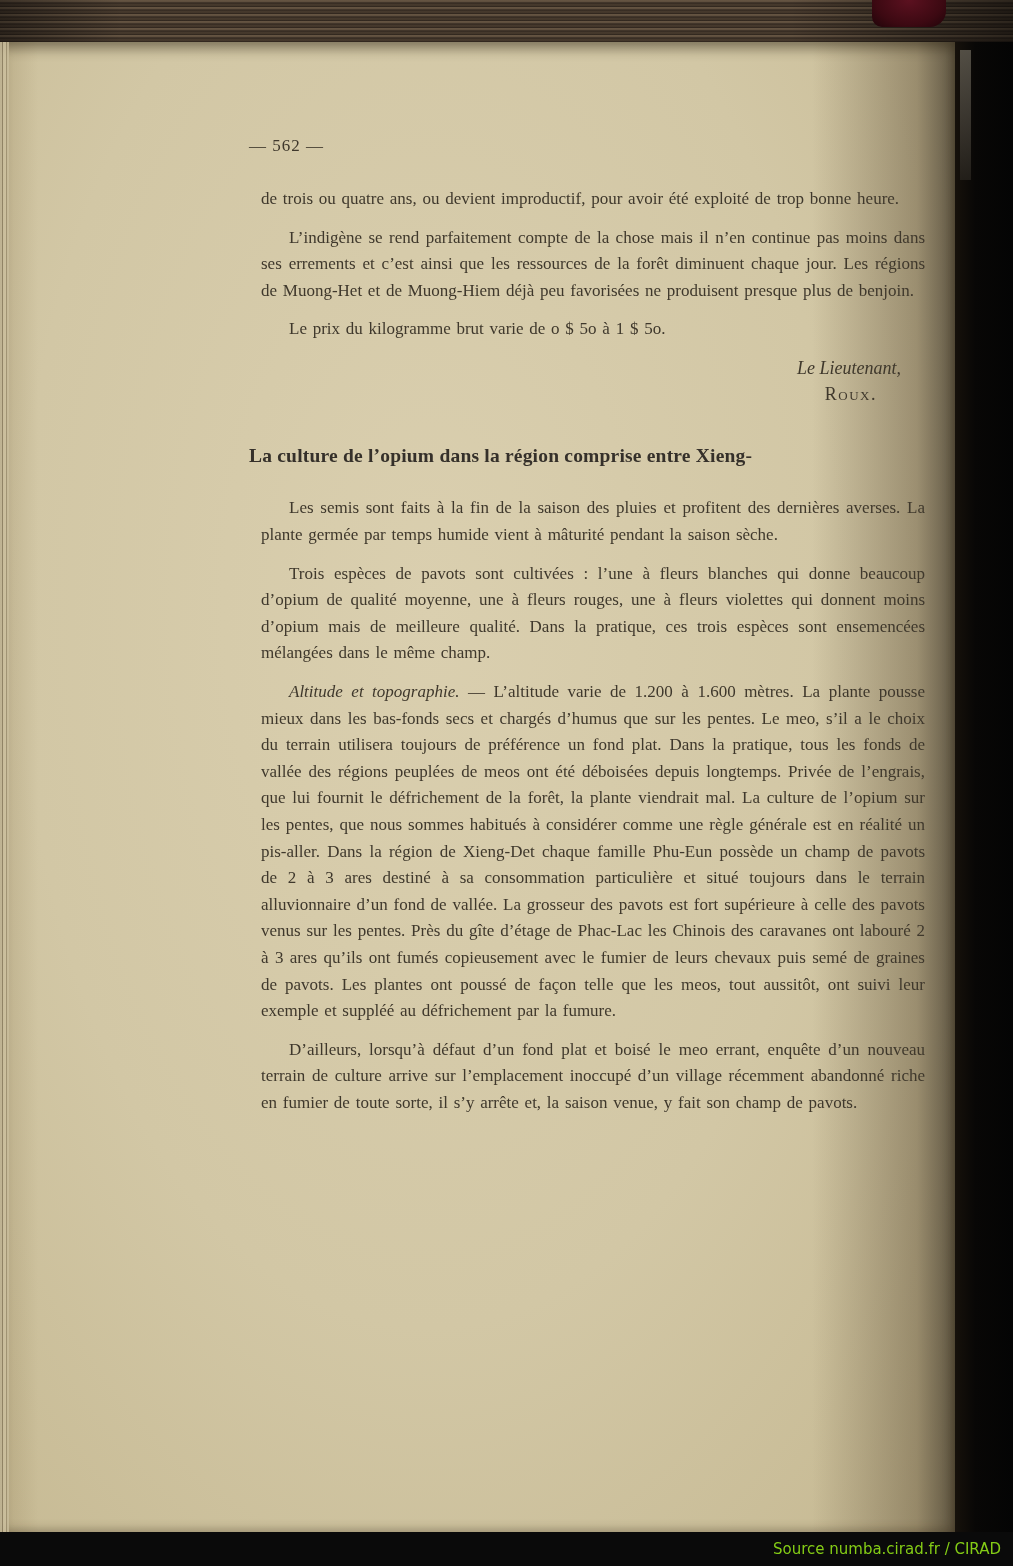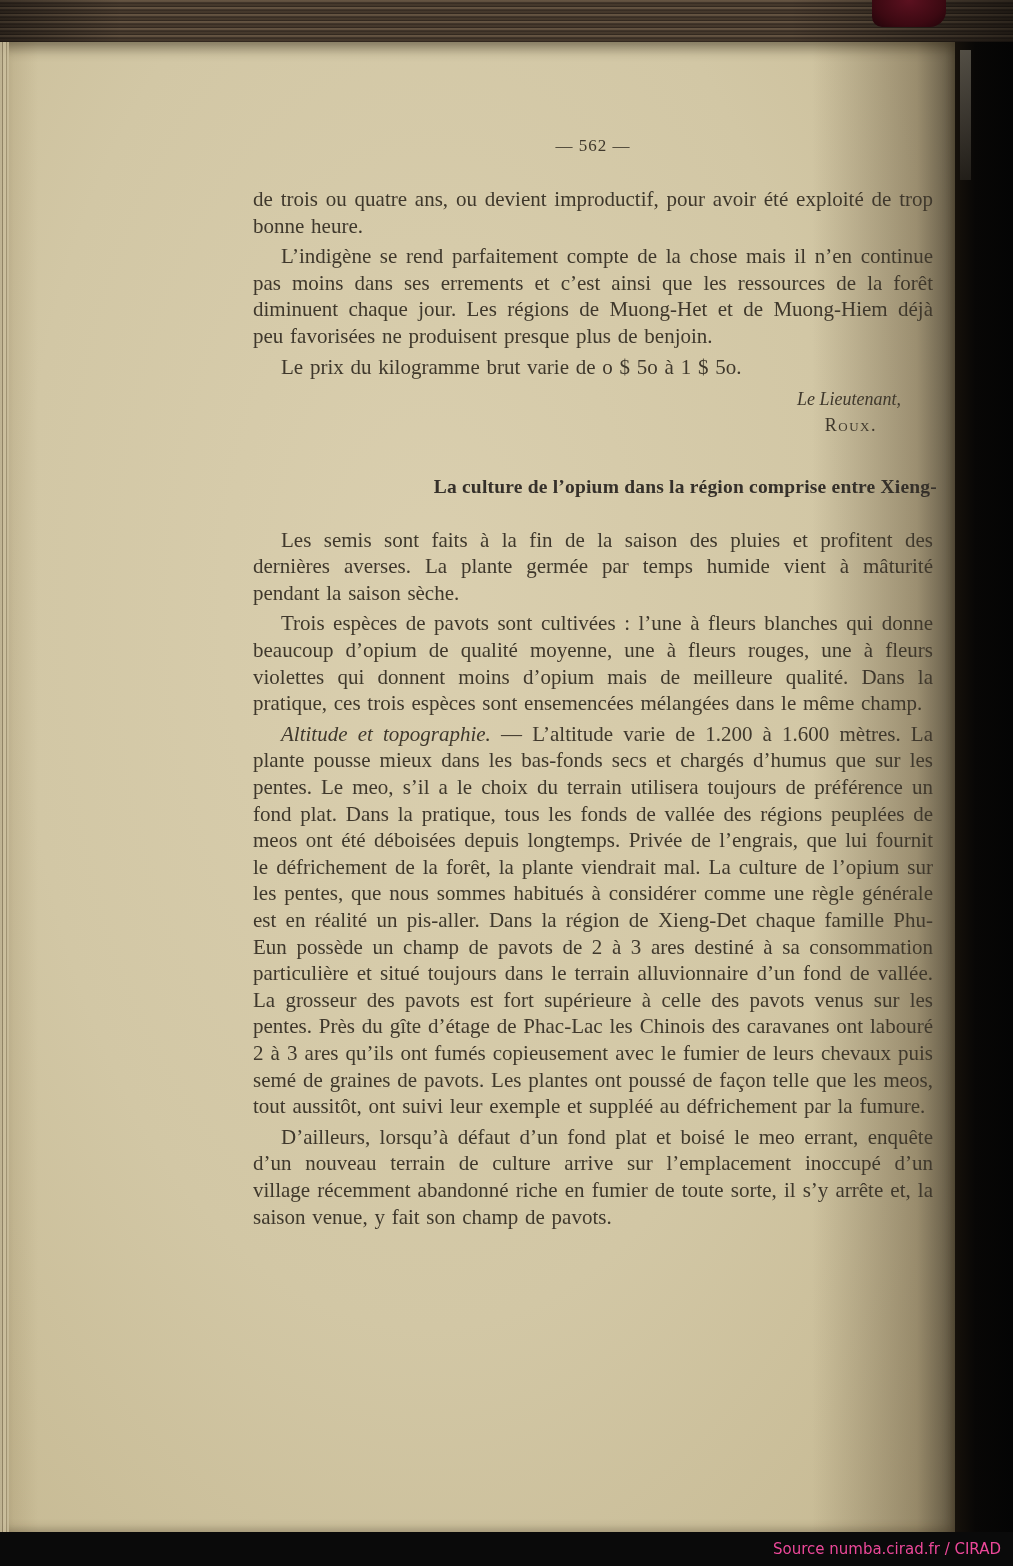--- a/index.html
+++ b/index.html
@@ -57,29 +57,28 @@
   }
 
   
   .content {
     position: absolute; top: 42px; left: 0; width: 955px; height: 1490px;
     padding: 94px 18px 0 249px;
     color: #3f382c;
   }
 
   .pagenum {
-    text-align: center;
     font-size: 17px;
     letter-spacing: 1px;
     margin: 0 0 30px 0;
   }
 
   .para {
-    margin: 4px;
-    font-size: 21px;
+    margin: 12px;
+    font-size: 17px;
     line-height: 26.6px;
     text-align: justify;
     text-indent: 28px;
     word-spacing: 1.5px;
   }
   .para.first { text-indent: 0; }
   .lead { font-style: italic; }
 
   .sig { margin-top: 6px; }
   .sig-role {
@@ -92,28 +91,28 @@
   }
 
   .heading {
     margin: 36px 0 26px 0;
     font-size: 19.5px;
     line-height: 26.5px;
     font-weight: bold;
     color: #35302a;
     letter-spacing: .2px;
   }
-  .heading .hl { display: block; text-align: right; }
+  .heading .hl { display: block; }
   .heading .hl.ind { padding-left: 28px; }
 
   
   .footer {
     position: absolute; left: 0; bottom: 0; width: 100%; height: 34px;
     background: #0a0a0a;
-    color: #ec4899;
+    color: #84cc16;
     font-family: "DejaVu Sans", "Liberation Sans", sans-serif;
     font-size: 15px; line-height: 34px;
     text-align: right;
     padding-right: 12px;
   }
 </style>
 </head>
 <body>
 
 <div class="scan">

